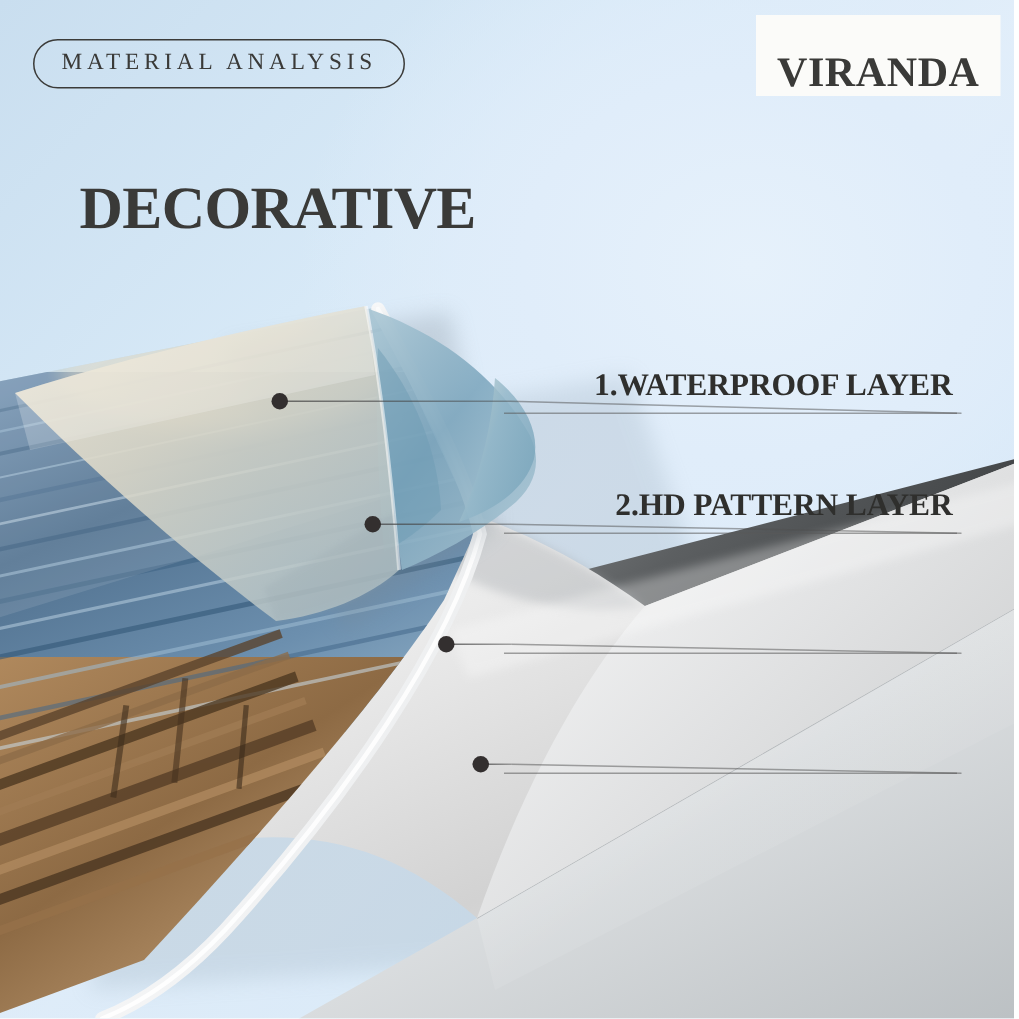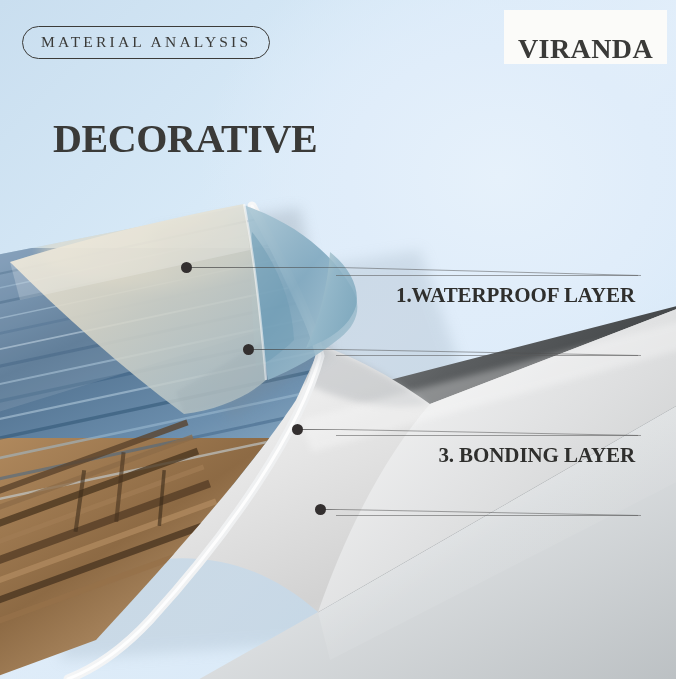--- a/index.html
+++ b/index.html
@@ -79,21 +79,20 @@
   .callout {
     position: absolute;
     right: 41px;
     text-align: right;
     color: #2f2f2d;
     font-weight: 700;
     font-size: 21px;
     letter-spacing: -0.1px;
     line-height: 1;
     white-space: nowrap;
-    margin-top: 39px;
   }
   .c1 { top: 246px; }
   .c2 { top: 326px; }
   .c3 { top: 406px; }
   .c4 { top: 486px; }
 
   .leader {
     position: absolute;
     height: 1px;
     background: linear-gradient(to right, rgba(70,70,70,0.75), rgba(70,70,70,0.45));
@@ -337,21 +336,21 @@
 
   <div class="title">
     <div>DECORATIVE</div>
   </div>
 
   <div class="logo-box">
     <span class="logo-text">VIRANDA</span>
   </div>
 
   <div class="callout c1">1.WATERPROOF LAYER</div>
-  <div class="callout c3">3. BONDING LAYER</div>
+  <div class="callout c2">2.HD PATTERN LAYER</div>
 
   <div class="lead-rule" style="top:275px; width:302px;"></div>
   <div class="lead-rule" style="top:355px; width:302px;"></div>
   <div class="lead-rule" style="top:435px; width:302px;"></div>
   <div class="lead-rule" style="top:515px; width:302px;"></div>
 
   <div class="leader" style="left:190px; top:267px; width:150px;"></div>
   <div class="leader" style="left:252px; top:349px; width:88px;"></div>
   <div class="leader" style="left:301px; top:429px; width:40px;"></div>
   <div class="leader" style="left:324px; top:509px; width:17px;"></div>

